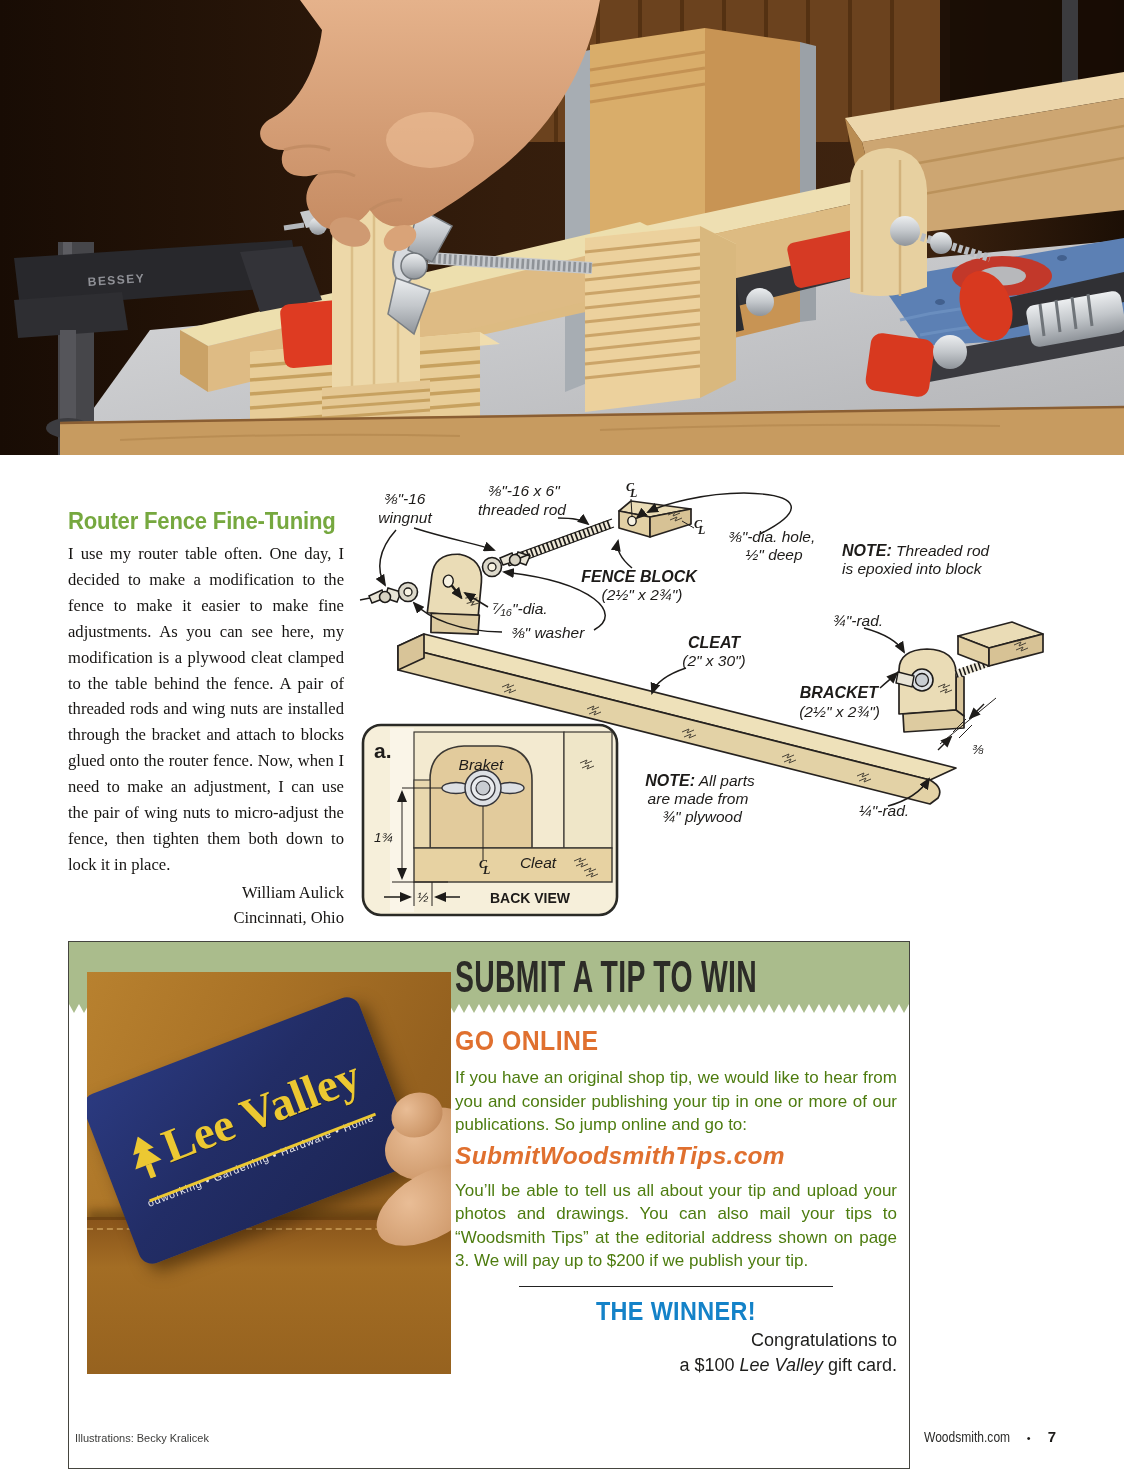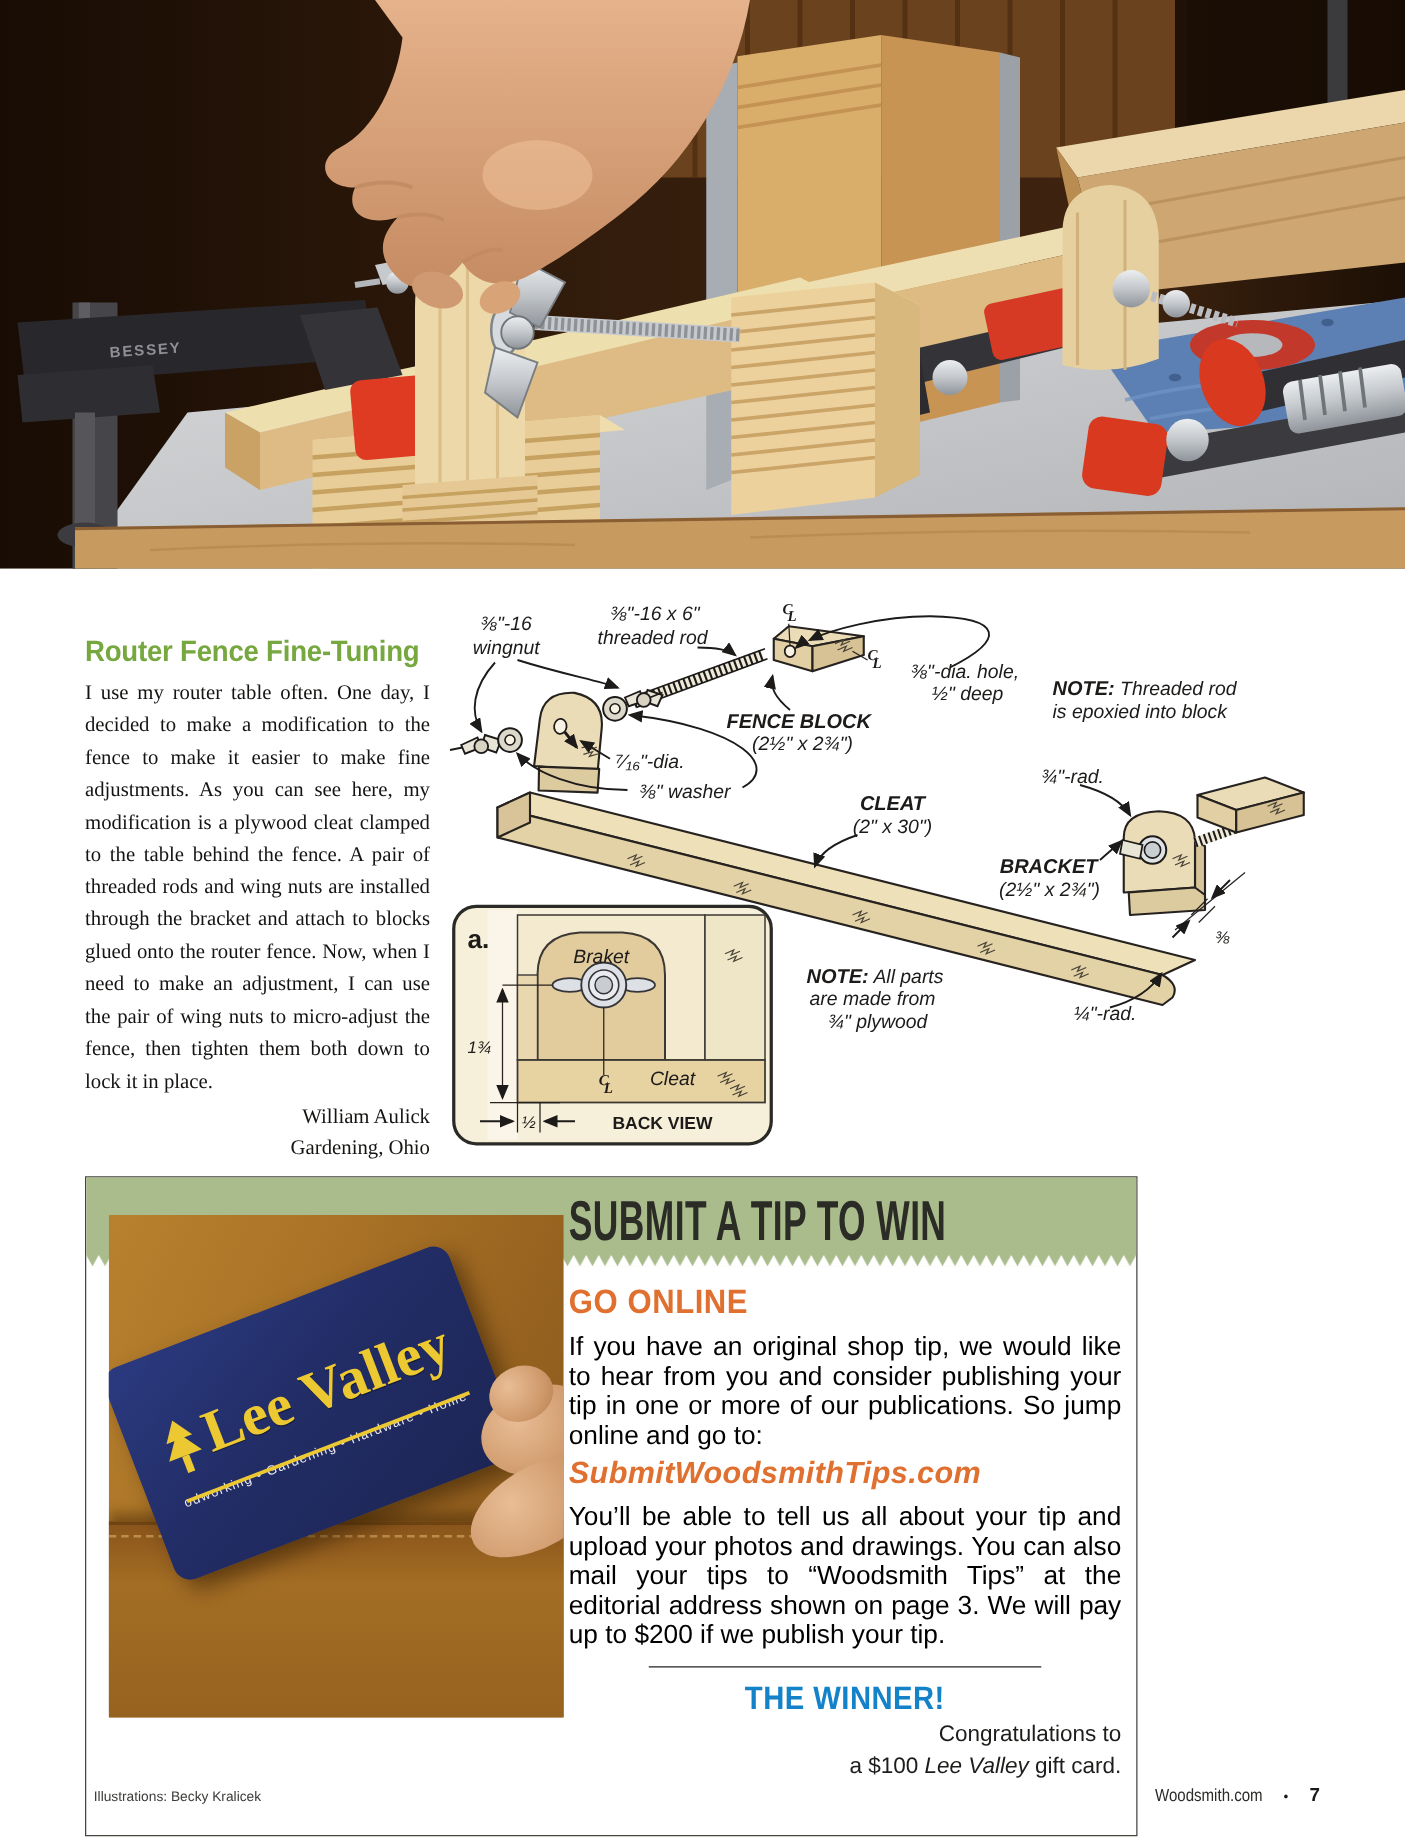--- a/index.html
+++ b/index.html
@@ -47,21 +47,21 @@
   .gbrand{display:flex;align-items:flex-end;gap:6px;color:#ecc832;
       font-family:"Liberation Serif",serif;font-weight:700;font-size:47px;line-height:1;
       text-shadow:0 1px 0 rgba(0,0,0,.4);}
   .gbrand .rule{position:absolute;left:10%;right:8%;top:66%;border-top:3px solid #ecc832;}
   .gtag{margin-top:16px;color:#e9e9ef;font-size:10.5px;letter-spacing:1.1px;white-space:nowrap;}
   .thumb{position:absolute;background:radial-gradient(circle at 35% 30%,#e9bd96,#cf9a6c 60%,#b67c4e);
       border-radius:50%;}
   .tip-text{position:absolute;left:386px;top:84px;width:442px;z-index:1;}
   .go-online{margin:0;font-size:27px;font-weight:700;color:#e0702f;letter-spacing:.5px;
       transform:scaleX(.92);transform-origin:left;white-space:nowrap;}
-  .tp{margin:9px 0 0 0;font-size:21px;line-height:23.5px;text-align:justify;color:#000000;}
+  .tp{margin:9px 0 0 0;font-size:17px;line-height:23.5px;text-align:justify;color:#4d7c0f;}
   .turl{margin:5px 0 0 0;font-size:24.5px;font-weight:700;font-style:italic;color:#e0702f;
       letter-spacing:.3px;cursor:pointer;}
   .tdiv{width:314px;margin:13px auto 0 auto;border:0;border-top:1.7px solid #222;}
   .twin{margin:9px 0 0 0;text-align:center;font-size:26px;font-weight:700;color:#1482c8;
       letter-spacing:.4px;}
   .twin span{display:inline-block;transform:scaleX(.9);}
   .tline{margin:2px 0 0 0;text-align:right;font-size:18px;line-height:23.5px;color:#1d1d1b;}
   
   .footer{position:absolute;left:0;top:1428px;width:1124px;height:24px;}
   .foot-left{position:absolute;left:75px;top:4px;font-size:11px;color:#3c3c3a;}
@@ -246,21 +246,21 @@
       <rect x="1028" y="298" width="96" height="42" rx="8" fill="url(#chrG)" transform="rotate(-10 1076 319)"></rect>
       <path d="M1040,304 L1044,336 M1056,300 L1060,332 M1072,297 L1076,329 M1088,294 L1092,326" stroke="#6f7479" stroke-width="3" fill="none"></path>
     </g>
   </svg>
 
   <section class="article">
     <h1>Router Fence Fine-Tuning</h1>
     <p class="body">I use my router table often. One day, I decided to make a modification to the fence to make it easier to make fine adjustments. As you can see here, my modification is a plywood cleat clamped to the table behind the fence. A pair of threaded rods and wing nuts are installed through the bracket and attach to blocks glued onto the router fence. Now, when I need to make an adjustment, I can use the pair of wing nuts to micro-adjust the fence, then tighten them both down to lock it in place.</p>
     <div class="attrib">
       <div>William Aulick</div>
-      <div>Gardening, Ohio</div>
+      <div>Cincinnati, Ohio</div>
     </div>
   </section>
 
   <svg class="diagram" viewBox="0 0 762 460">
     <defs>
       <marker id="arr" markerUnits="userSpaceOnUse" markerWidth="12" markerHeight="10" refX="10" refY="5" orient="auto">
         <path d="M0,0 L12,5 L0,10 Z" fill="#1d1b19"></path>
       </marker>
     </defs>
 

